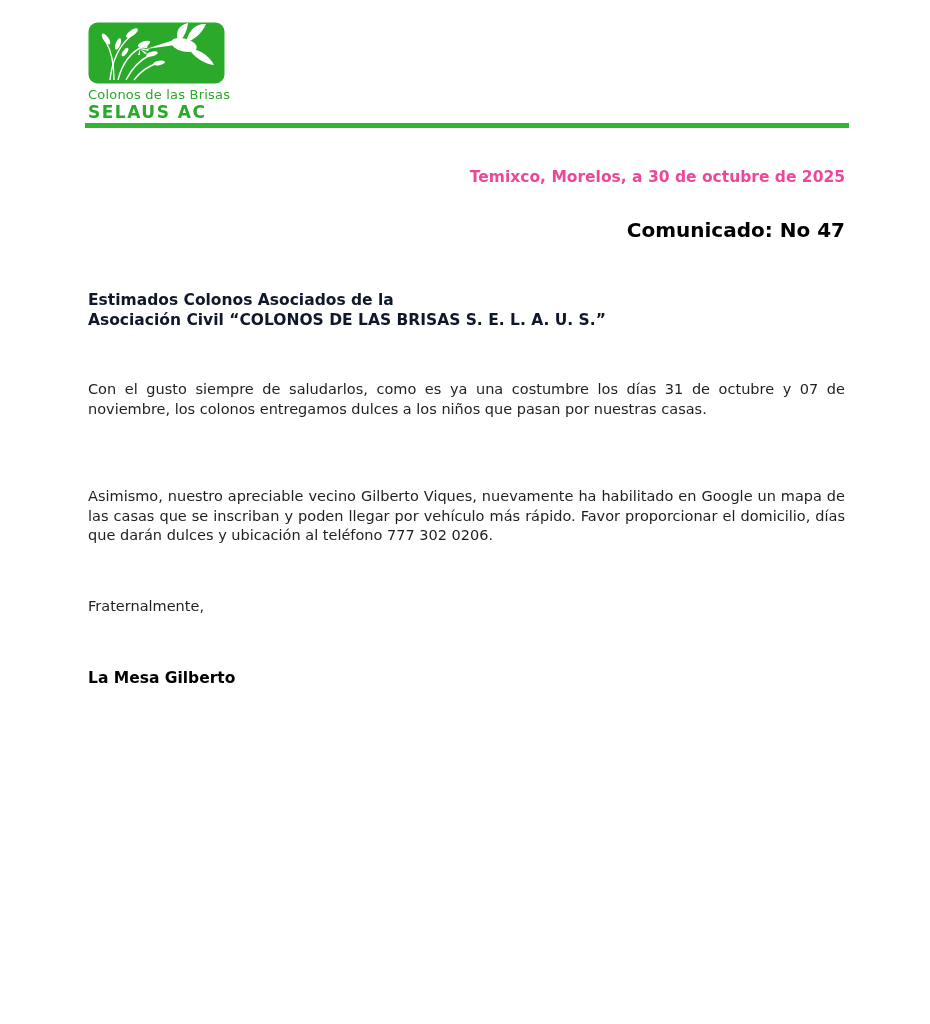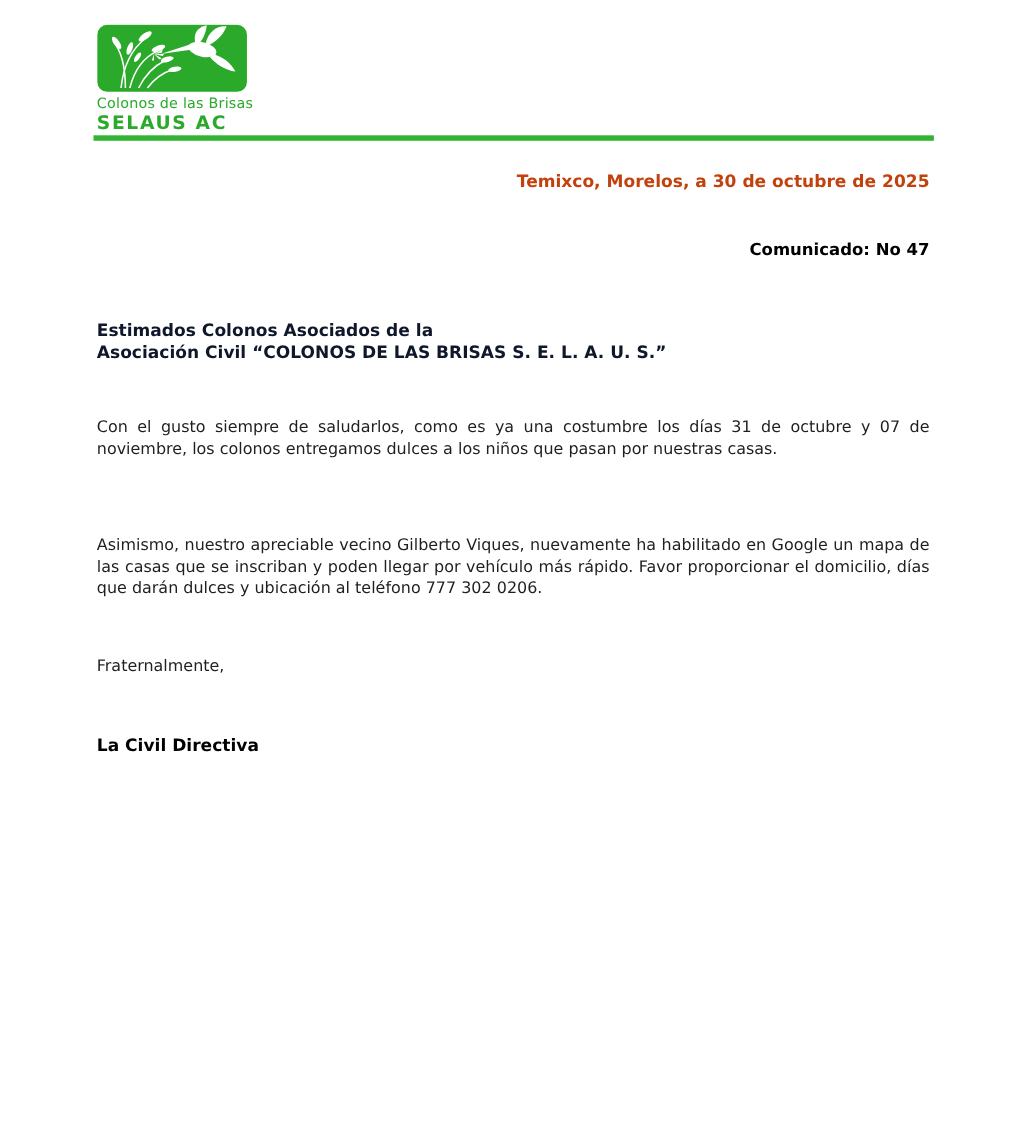--- a/index.html
+++ b/index.html
@@ -36,31 +36,31 @@
   .rule {
     position: absolute;
     left: 85px;
     top: 123px;
     width: 764px;
     height: 5px;
     background: #33b533;
   }
 
   .dateline {
-    top: 156px;
+    top: 168px;
     text-align: right;
     font-weight: bold;
     font-size: 15.5px;
-    color: #c2410c;
+    color: #ec4899;
   }
   .comunicado {
     top: 218px;
     text-align: right;
     font-weight: bold;
-    font-size: 15px;
+    font-size: 20px;
     color: #000000;
   }
   .salutation {
     top: 290px;
     font-weight: bold;
     font-size: 15.5px;
     line-height: 20px;
     color: #0f172a;
   }
   .para {
@@ -141,15 +141,15 @@
   <div class="abs salutation">
     <div>Estimados Colonos Asociados de la</div>
     <div>Asociación Civil “COLONOS DE LAS BRISAS S. E. L. A. U. S.”</div>
   </div>
 
   <p class="abs para para-1">Con el gusto siempre de saludarlos, como es ya una costumbre los días 31 de octubre y 07 de noviembre, los colonos entregamos dulces a los niños que pasan por nuestras casas.</p>
   <p class="abs para para-3">Asimismo, nuestro apreciable vecino Gilberto Viques, nuevamente ha habilitado en Google un mapa de las casas que se inscriban y poden llegar por vehículo más rápido. Favor proporcionar el domicilio, días que darán dulces y ubicación al teléfono 777 302 0206.</p>
 
   <div class="abs closing">Fraternalmente,</div>
 
-  <div class="abs signature">La Civil Directiva</div>
+  <div class="abs signature">La Mesa Gilberto</div>
 
 </div>
 
 </body></html>

